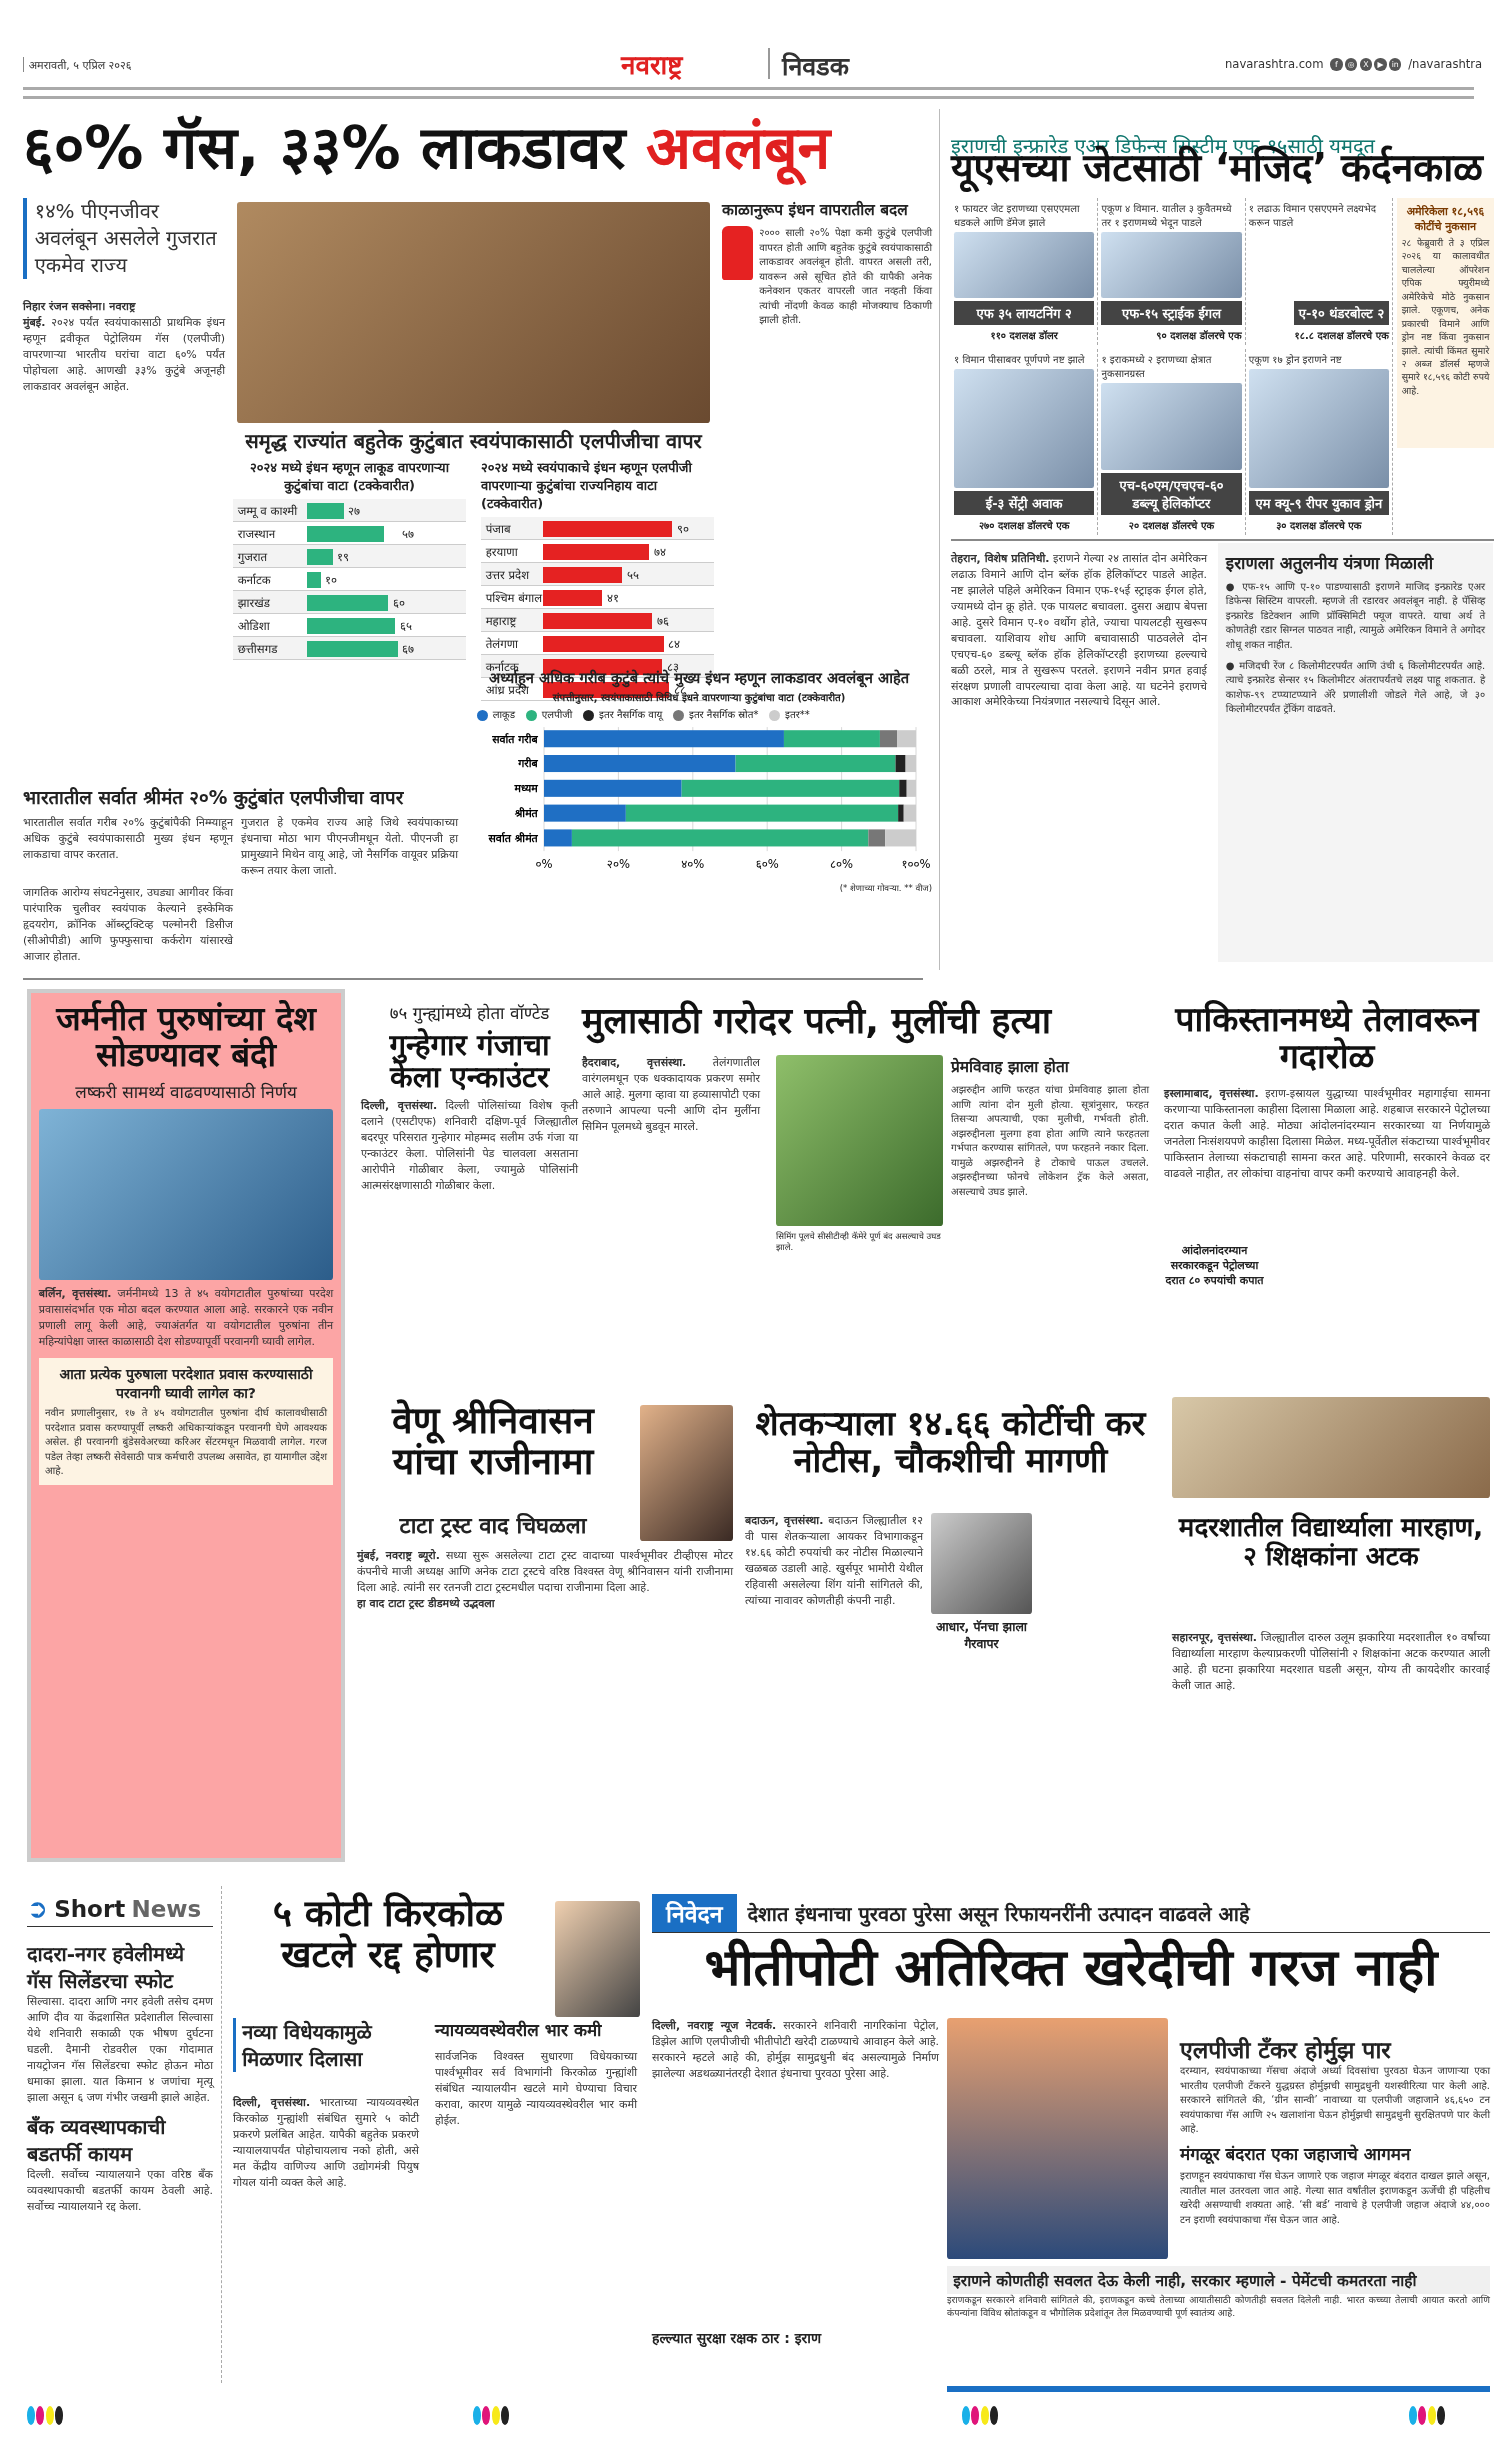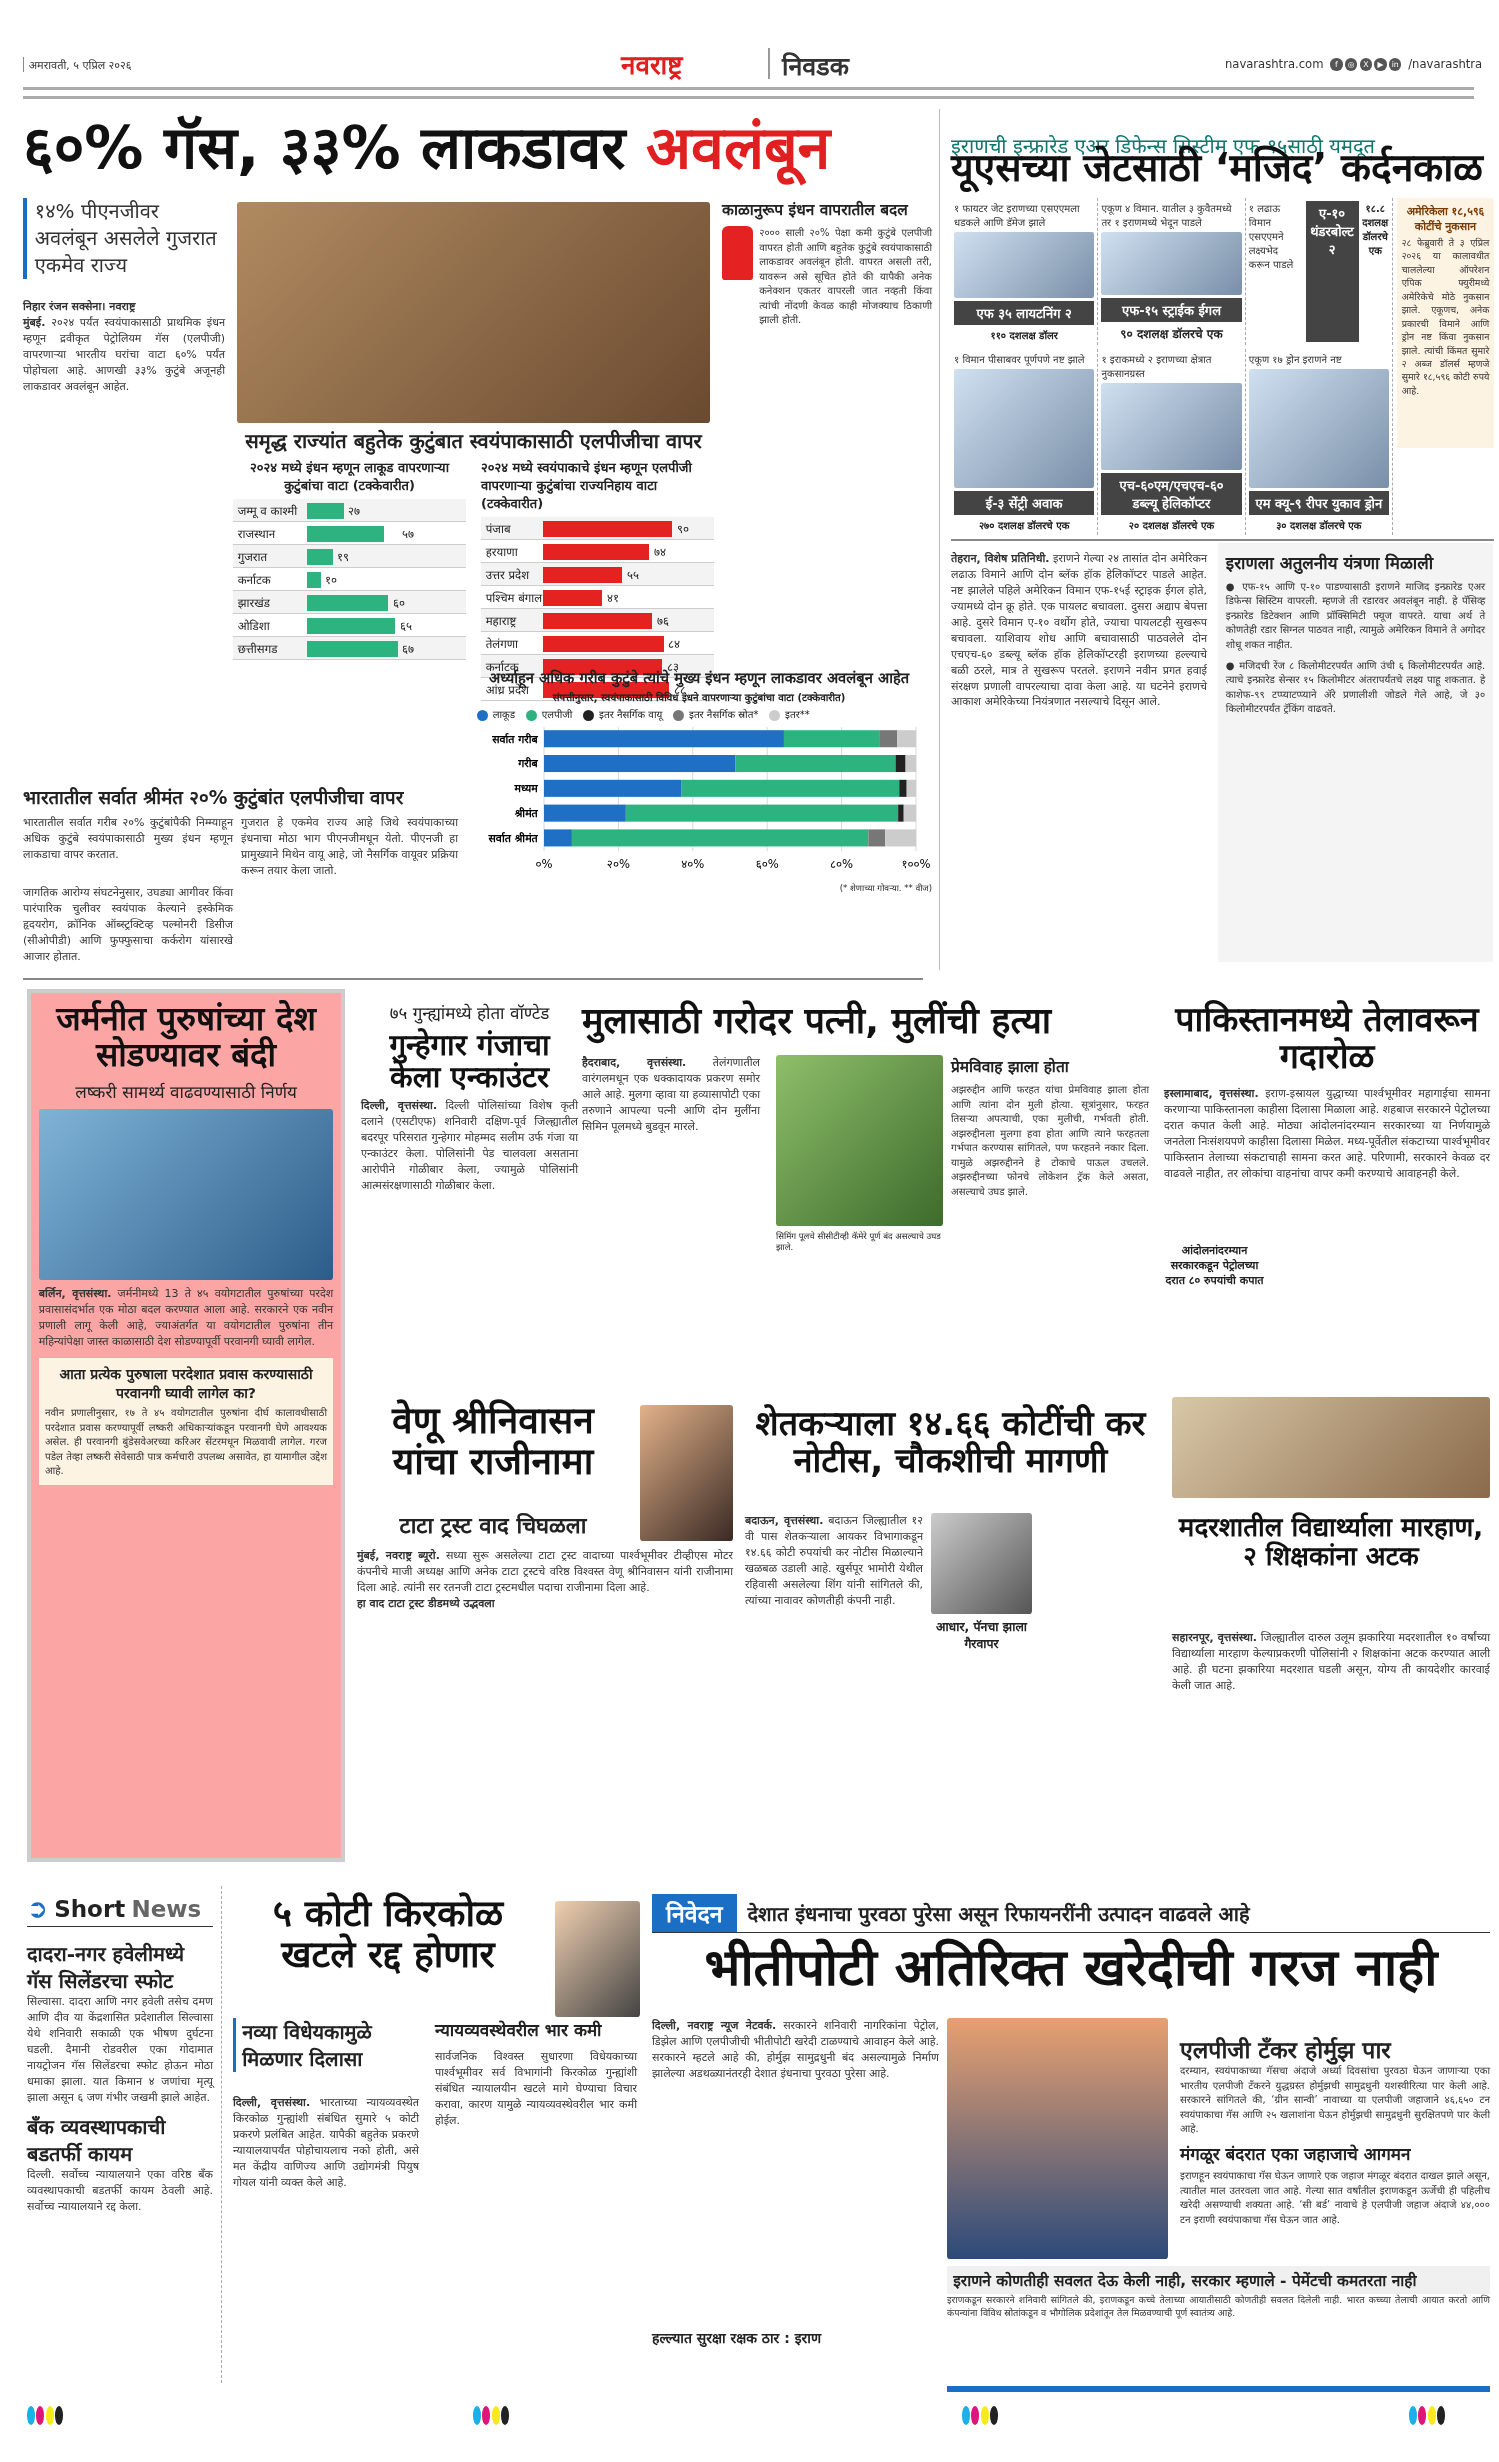--- a/index.html
+++ b/index.html
@@ -224,23 +224,23 @@
     <div style="flex: 1 1 0%; position: relative; padding: 3.1px; border-right: 0.8px dashed rgb(170, 170, 170); display: flex; flex-direction: column; gap: 3.1px;">
       <div style="font-size: 10px; color: rgb(51, 51, 51);">१ फायटर जेट इराणच्या एसएएमला धडकले आणि डॅमेज झाले</div>
       <div style="flex: 1 1 0%; min-height: 47px; background: linear-gradient(135deg, rgb(207, 224, 240), rgb(122, 143, 168)); border-radius: 2.3px;"></div>
       <div class="jet-label">एफ ३५ लायटनिंग २</div>
       <div style="font-size: 10px; font-weight: bold; text-align: center;">११० दशलक्ष डॉलर</div>
     </div>
     <div style="flex: 1 1 0%; position: relative; padding: 3.1px; border-right: 0.8px dashed rgb(170, 170, 170); display: flex; flex-direction: column; gap: 3.1px;">
       <div style="font-size: 10px; color: rgb(51, 51, 51);">एकूण ४ विमान. यातील ३ कुवैतमध्ये तर १ इराणमध्ये भेदून पाडले</div>
       <div style="flex: 1 1 0%; min-height: 47px; background: linear-gradient(135deg, rgb(207, 224, 240), rgb(122, 143, 168)); border-radius: 2.3px;"></div>
       <div class="jet-label">एफ-१५ स्ट्राईक ईगल</div>
-      <div style="font-size: 12px; font-weight: bold; text-align: center;">९० दशलक्ष डॉलरचे एक</div>
-    </div>
-    <div style="flex: 1 1 0%; position: relative; padding: 3.1px; border-right: 0.8px dashed rgb(170, 170, 170); display: flex; gap: 3.1px;">
+      <div style="font-size: 10px; font-weight: bold; text-align: right;">९० दशलक्ष डॉलरचे एक</div>
+    </div>
+    <div style="flex: 1 1 0%; position: relative; padding: 3.1px; border-right: 0.8px dashed rgb(170, 170, 170); display: flex; flex-direction: column; gap: 3.1px; align-items: flex-end;">
       <div style="font-size: 10px; color: rgb(51, 51, 51);">१ लढाऊ विमान एसएएमने लक्ष्यभेद करून पाडले</div>
       <div style="flex: 1 1 0%; min-height: 47px; background: linear-gradient(135deg, rgb(207, 224, 240), rgb(122, 143, 168)); border-radius: 2.3px;"></div>
       <div class="jet-label">ए-१० थंडरबोल्ट २</div>
       <div style="font-size: 10px; font-weight: bold; text-align: center;">१८.८ दशलक्ष डॉलरचे एक</div>
     </div>
   </div>
 <div class="abs" id="jetsRow2" style="left:951px;top:349px;width:442px;height:186px;display:flex">
     <div style="flex: 1 1 0%; position: relative; padding: 3.1px; border-right: 0.8px dashed rgb(170, 170, 170); display: flex; flex-direction: column; gap: 3.1px;">
       <div style="font-size: 10px; color: rgb(51, 51, 51);">१ विमान पीसाबवर पूर्णपणे नष्ट झाले</div>
       <div style="flex: 1 1 0%; min-height: 47px; background: linear-gradient(135deg, rgb(207, 224, 240), rgb(122, 143, 168)); border-radius: 2.3px;"></div>

